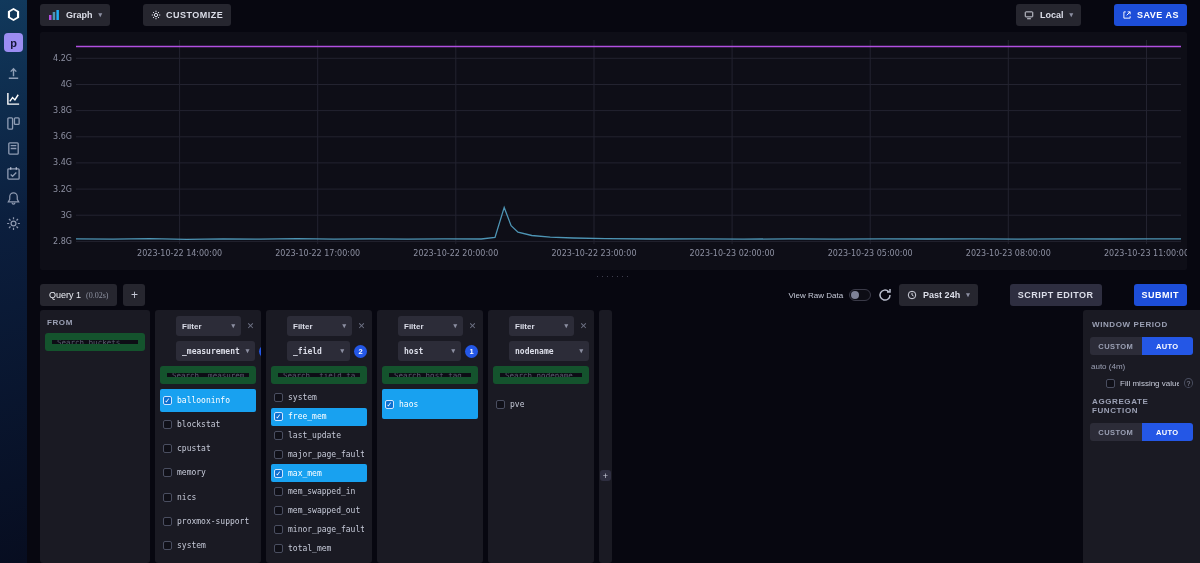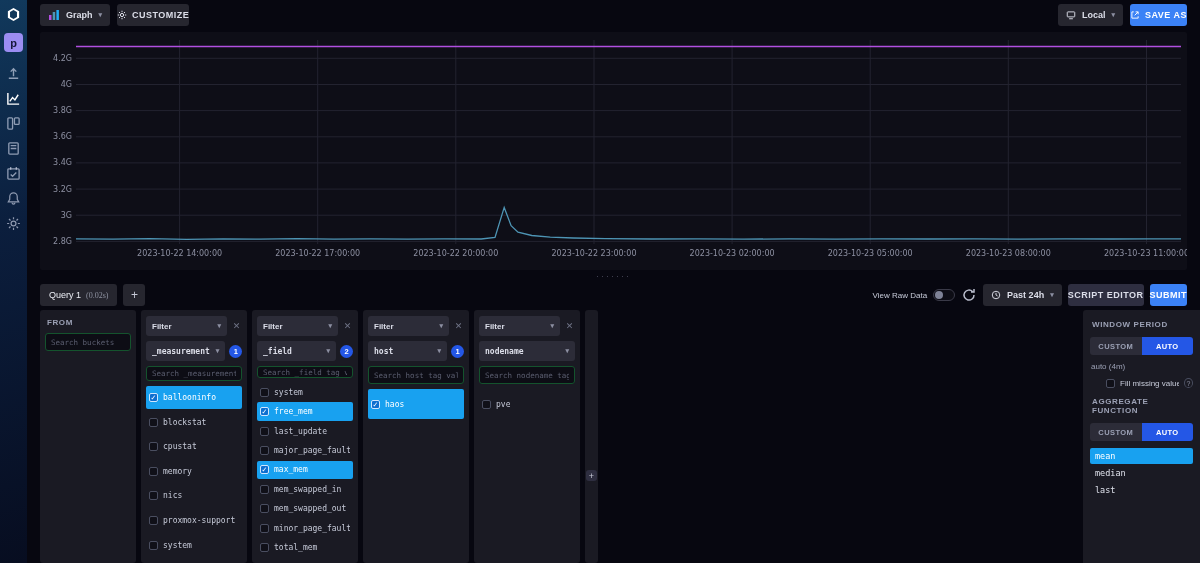--- a/index.html
+++ b/index.html
@@ -21,23 +21,23 @@
   
   .main { margin-left:27px; height:563px; display:flex; flex-direction:column; }
   .header { height:34px; display:flex; align-items:center; padding:6px 13px 0 13px; }
   .header h1 { font-size:15px; font-weight:700; color:#f4f5fb; letter-spacing:.2px; }
 
   .toolbar { height:30px; display:flex; align-items:center; gap:7px; padding:0 13px; }
   .spacer { flex:1; }
   .dd { height:22px; display:inline-flex; align-items:center; gap:6px; padding:0 8px;
     background:#26262f; border-radius:3px; font-size:9px; font-weight:700; color:#dcdee9; cursor:pointer; white-space:nowrap; }
   .caret { font-size:7px; color:#8d90a2; }
-  .btn { height:22px; display:inline-flex; align-items:center; gap:5px; padding:0 0;
-    background:#26262f; border-radius:3px; font-size:9px; font-weight:700; letter-spacing:.5px; color:#dcdee9; cursor:pointer; white-space:nowrap; }
-  .btn.blue { background:#3b82f6; color:#fff; }
+  .btn { height:22px; display:inline-flex; align-items:center; gap:5px; padding:0 8px;
+    background:#26262f; border-radius:3px; font-size:9px; font-weight:700; letter-spacing:.5px; color:#dcdee9; cursor:pointer; white-space:nowrap;margin-left:26px; }
+  .btn.blue { background:#1d4ed8; color:#fff; }
   .btn.dark2 { background:#2e2e40;text-align:center; }
   .btn svg, .dd svg { display:block; }
 
   
   .chart-panel { margin:2px 13px 0 13px; height:238px; background:#0e0e17; border-radius:2px; }
   .grid { stroke:#232330; stroke-width:1; }
   .ylab,.xlab { fill:#8d90a2; font-size:8px; font-family:"DejaVu Sans",sans-serif; }
 
   .handle { height:12px; display:flex; align-items:center; justify-content:center;
     color:#4a4a5a; font-size:9px; letter-spacing:2px; cursor:row-resize; }
@@ -52,33 +52,33 @@
   .sq-btn.small { width:11px; height:11px; font-size:9px; background:#2e2e40; }
   .raw-label { font-size:8px; color:#c6cad8; }
   .toggle { width:22px; height:12px; border-radius:6px; background:#0d0d15; border:1px solid #3a3a48; position:relative; cursor:pointer; }
   .knob { position:absolute; left:1px; top:1px; width:8px; height:8px; border-radius:50%; background:#7e8296; }
   .icon-btn { width:16px; height:16px; color:#b9bdcc; cursor:pointer; }
   .icon-btn svg { width:100%; height:100%; display:block; }
 
   
   .builder { flex:1; display:flex; gap:5px; padding:2px 0 0 13px; overflow:hidden; }
   .col { background:#1a1a23; border-radius:3px; padding:6px 5px; display:flex; flex-direction:column; gap:5px; overflow:hidden; }
-  .from-col { width:96px; flex:none; }
+  .from-col { width:110px; flex:none; }
   .filter-wrap { display:flex; gap:5px; }
   .filter-col { width:106px; flex:none; }
   .col-label { font-size:8px; font-weight:700; letter-spacing:.6px; color:#9ba0b4; padding:2px 2px 1px 2px; }
-  .search { background:#0d0d15; border:1px solid #14532d; border-radius:3px; height:18px;
+  .search { background:#0d0d15; border:7px solid #14532d; border-radius:3px; height:18px;
     color:#cfd2e0; font-size:7.5px; padding:0 5px; font-family:"DejaVu Sans Mono",monospace; width:100%; outline:none; }
   .search::placeholder { color:#5b5e70; }
   .items { display:flex; flex-direction:column; gap:1px; overflow:hidden; }
   .list-item { height:15px; line-height:15px; font-size:8.5px; color:#cdd0de; padding:0 5px;
     border-radius:2px; cursor:pointer; white-space:nowrap; overflow:hidden; }
   .list-item.sel { background:#18a1f0; color:#fff; }
   .list-item.create { color:#9ba0b4; }
-  .card-row { display:flex; align-items:center; gap:4px; }
+  .card-row { display:flex; align-items:center; gap:4px;margin-left:16px; }
   .dd.small { height:20px; font-size:8px; padding:0 6px; background:#2c2c38; flex:1; justify-content:space-between; }
   .close { color:#6f7386; font-size:9px; width:11px; text-align:center; cursor:pointer; flex:none; }
   .badge { width:13px; height:13px; border-radius:50%; background:#2457e6; color:#fff; font-size:7.5px;
     font-weight:700; display:flex; align-items:center; justify-content:center; flex:none; }
   .check-row { display:flex; align-items:center; gap:5px; height:30px; padding:0 3px; border-radius:2px; cursor:pointer; }
   .check-row.sel { background:#18a1f0; }
   .cb { width:9px; height:9px; border:1px solid #4a4e60; background:#101018; border-radius:2px;
     font-size:7px; line-height:8px; text-align:center; color:#fff; flex:none; }
   .check-row.sel .cb { background:#0d6fd0; border-color:#cfe6ff; }
   .lbl { font-size:8px; color:#c6cad8; white-space:nowrap; overflow:hidden; }
@@ -429,20 +429,15 @@
       <div class="fill-row">
         <span class="cb"></span>
         <span class="lbl">Fill missing values</span>
         <span class="info-dot">?</span>
       </div>
       <div class="col-label">AGGREGATE FUNCTION</div>
       <div class="seg">
         <div class="s">CUSTOM</div>
         <div class="s on">AUTO</div>
       </div>
-      <div class="items" id="fn-list">
-          <div class="fn-item mono sel">mean</div>
-          <div class="fn-item mono">median</div>
-          <div class="fn-item mono">last</div>
-        </div>
     </div>
   </div>
 </div>
 
 </body></html>

